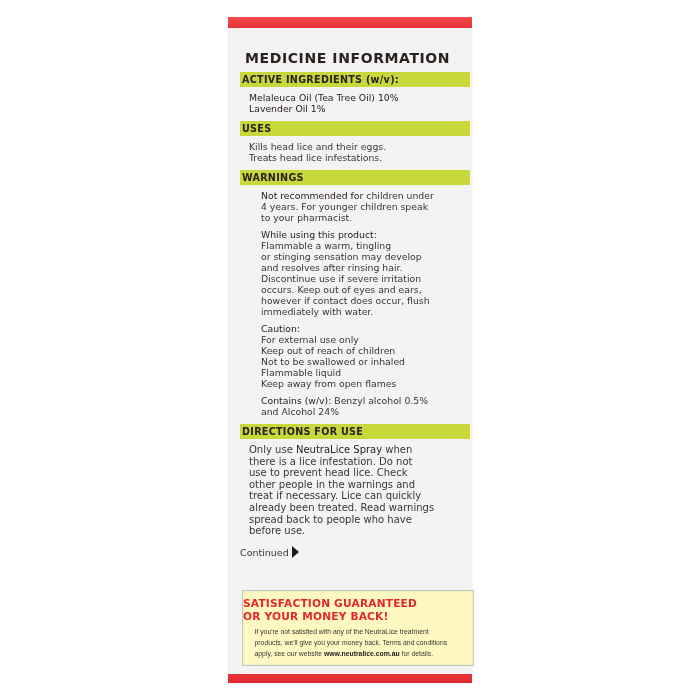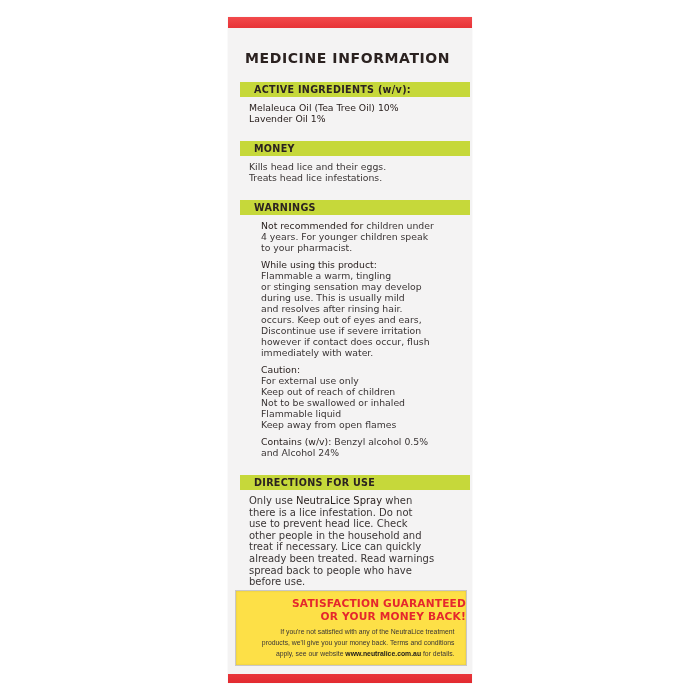--- a/index.html
+++ b/index.html
@@ -58,22 +58,22 @@
       line-height: 22px;
     }
     .section-bar {
       background: #c6d83a;
       color: #2b2220;
       font-weight: bold;
       font-size: 9.6px;
       letter-spacing: 0.3px;
       height: 15px;
       line-height: 15px;
-      padding-left: 14px;
-      margin-top: 13px;
+      padding-left: 2px;
+      margin-top: 3px;
     }
     .sec-body {
       padding: 5px 0 4px 9px;
       font-size: 9.3px;
       line-height: 11px;
       color: #3a3535;
     }
     .sec-body .b { font-weight: normal; color: #2b2220; }
     .sec-body p { margin: 0 0 6px 12px; }
     .sec-body p.last { margin-bottom: 0; }
@@ -90,28 +90,28 @@
       display: inline-block;
       width: 0; height: 0;
       border-top: 6px solid transparent;
       border-bottom: 6px solid transparent;
       border-left: 7px solid #1d1a1a;
       vertical-align: -2px;
       margin-left: 3px;
     }
     .guarantee {
       position: absolute;
-      left: 7px;
+      left: 14px;
       top: 573px;
       width: 230px;
       height: 74px;
       border: 1.5px solid #c9c7c7;
       box-shadow: inset 0 0 2px rgba(0,0,0,0.15);
-      background: #fde047;
-      text-align: right;
+      background: #fef9c3;
+      text-align: left;
       font-family: "Liberation Sans", sans-serif;
     }
     .g-head {
       color: #e5272d;
       font-family: "DejaVu Sans", sans-serif;
       font-weight: bold;
       font-size: 10.6px;
       letter-spacing: 0.2px;
       line-height: 13px;
       margin-top: 6px;
@@ -136,41 +136,40 @@
 
     <div class="content">
       <div class="title">MEDICINE INFORMATION</div>
 
       <div class="section-bar">ACTIVE INGREDIENTS (w/v):</div>
       <div class="sec-body">
         <span class="line b">Melaleuca Oil (Tea Tree Oil) 10%</span>
         <span class="line b">Lavender Oil 1%</span>
       </div>
 
-      <div class="section-bar">MONEY</div>
+      <div class="section-bar">USES</div>
       <div class="sec-body">
         <span class="line">Kills head lice and their eggs.</span>
         <span class="line">Treats head lice infestations.</span>
       </div>
 
       <div class="section-bar">WARNINGS</div>
       <div class="sec-body">
         <p>
           <span class="line"><span class="b">Not recommended for</span><span> children under</span></span>
           <span class="line">4 years. For younger children speak</span>
           <span class="line">to your pharmacist.</span>
         </p>
         <p>
           <span class="line b">While using this product:</span>
           <span class="line">Flammable a warm, tingling</span>
           <span class="line">or stinging sensation may develop</span>
-          <span class="line">during use. This is usually mild</span>
           <span class="line">and resolves after rinsing hair.</span>
+          <span class="line">Discontinue use if severe irritation</span>
           <span class="line">occurs. Keep out of eyes and ears,</span>
-          <span class="line">Discontinue use if severe irritation</span>
           <span class="line">however if contact does occur, flush</span>
           <span class="line">immediately with water.</span>
         </p>
         <p>
           <span class="line b">Caution:</span>
           <span class="line">For external use only</span>
           <span class="line">Keep out of reach of children</span>
           <span class="line">Not to be swallowed or inhaled</span>
           <span class="line">Flammable liquid</span>
           <span class="line">Keep away from open flames</span>
@@ -179,21 +178,21 @@
           <span class="line"><span class="b">Contains (w/v):</span><span> Benzyl alcohol 0.5%</span></span>
           <span class="line">and Alcohol 24%</span>
         </p>
       </div>
 
       <div class="section-bar">DIRECTIONS FOR USE</div>
       <div class="sec-body" style="font-size:10px; line-height:11.6px;">
         <span class="line"><span>Only use </span><span class="b">NeutraLice Spray</span><span> when</span></span>
         <span class="line">there is a lice infestation. Do not</span>
         <span class="line">use to prevent head lice. Check</span>
-        <span class="line">other people in the household and</span>
+        <span class="line">other people in the warnings and</span>
         <span class="line">treat if necessary. Lice can quickly</span>
         <span class="line">already been treated. Read warnings</span>
         <span class="line">spread back to people who have</span>
         <span class="line">before use.</span>
       </div>
       <div class="continued">
         <span>Continued</span><span class="tri"></span>
       </div>
     </div>
 

